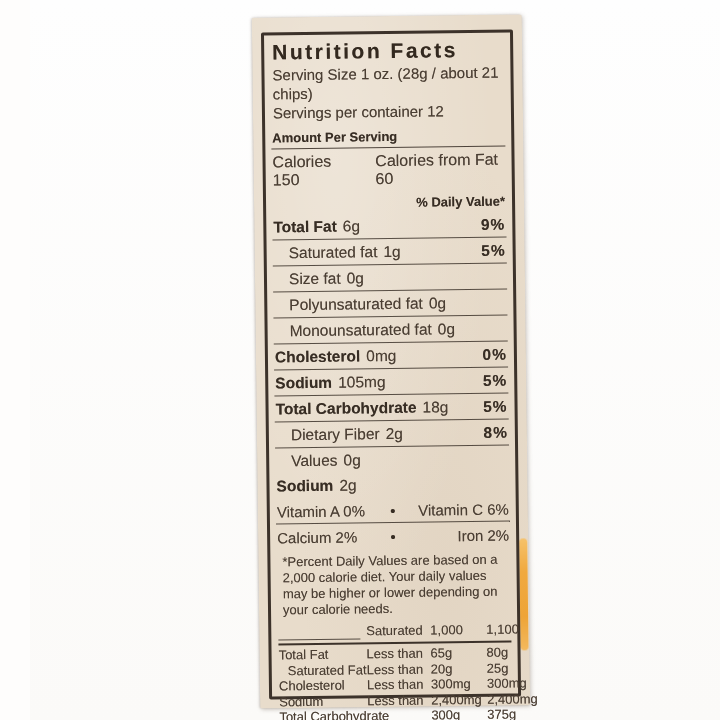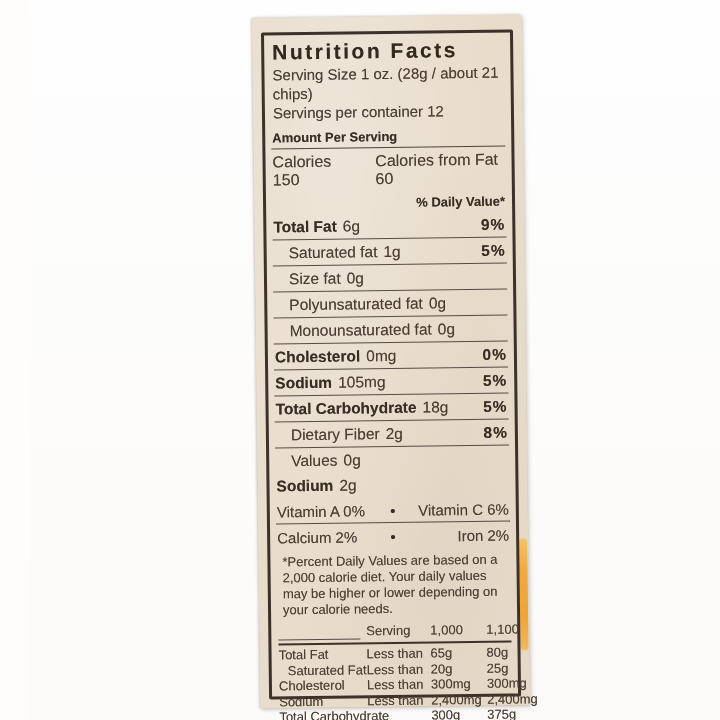--- a/index.html
+++ b/index.html
@@ -169,21 +169,21 @@
         <span class="rgt">Iron 2%</span>
       </div>
 
       <div class="bar h5"></div>
 
       <div class="foot">*Percent Daily Values are based on a 2,000 calorie diet. Your daily values may be higher or lower depending on your calorie needs.</div>
 
       <div class="dvtable">
         <div class="trow thead">
           <span class="blankcell"></span>
-          <span>Serving</span>
+          <span>Saturated</span>
           <span>1,000</span>
           <span>1,100</span>
         </div>
         <div class="trule"></div>
         <div class="trow">
           <span>Total Fat</span>
           <span>Less than</span>
           <span>65g</span>
           <span>80g</span>
         </div>

